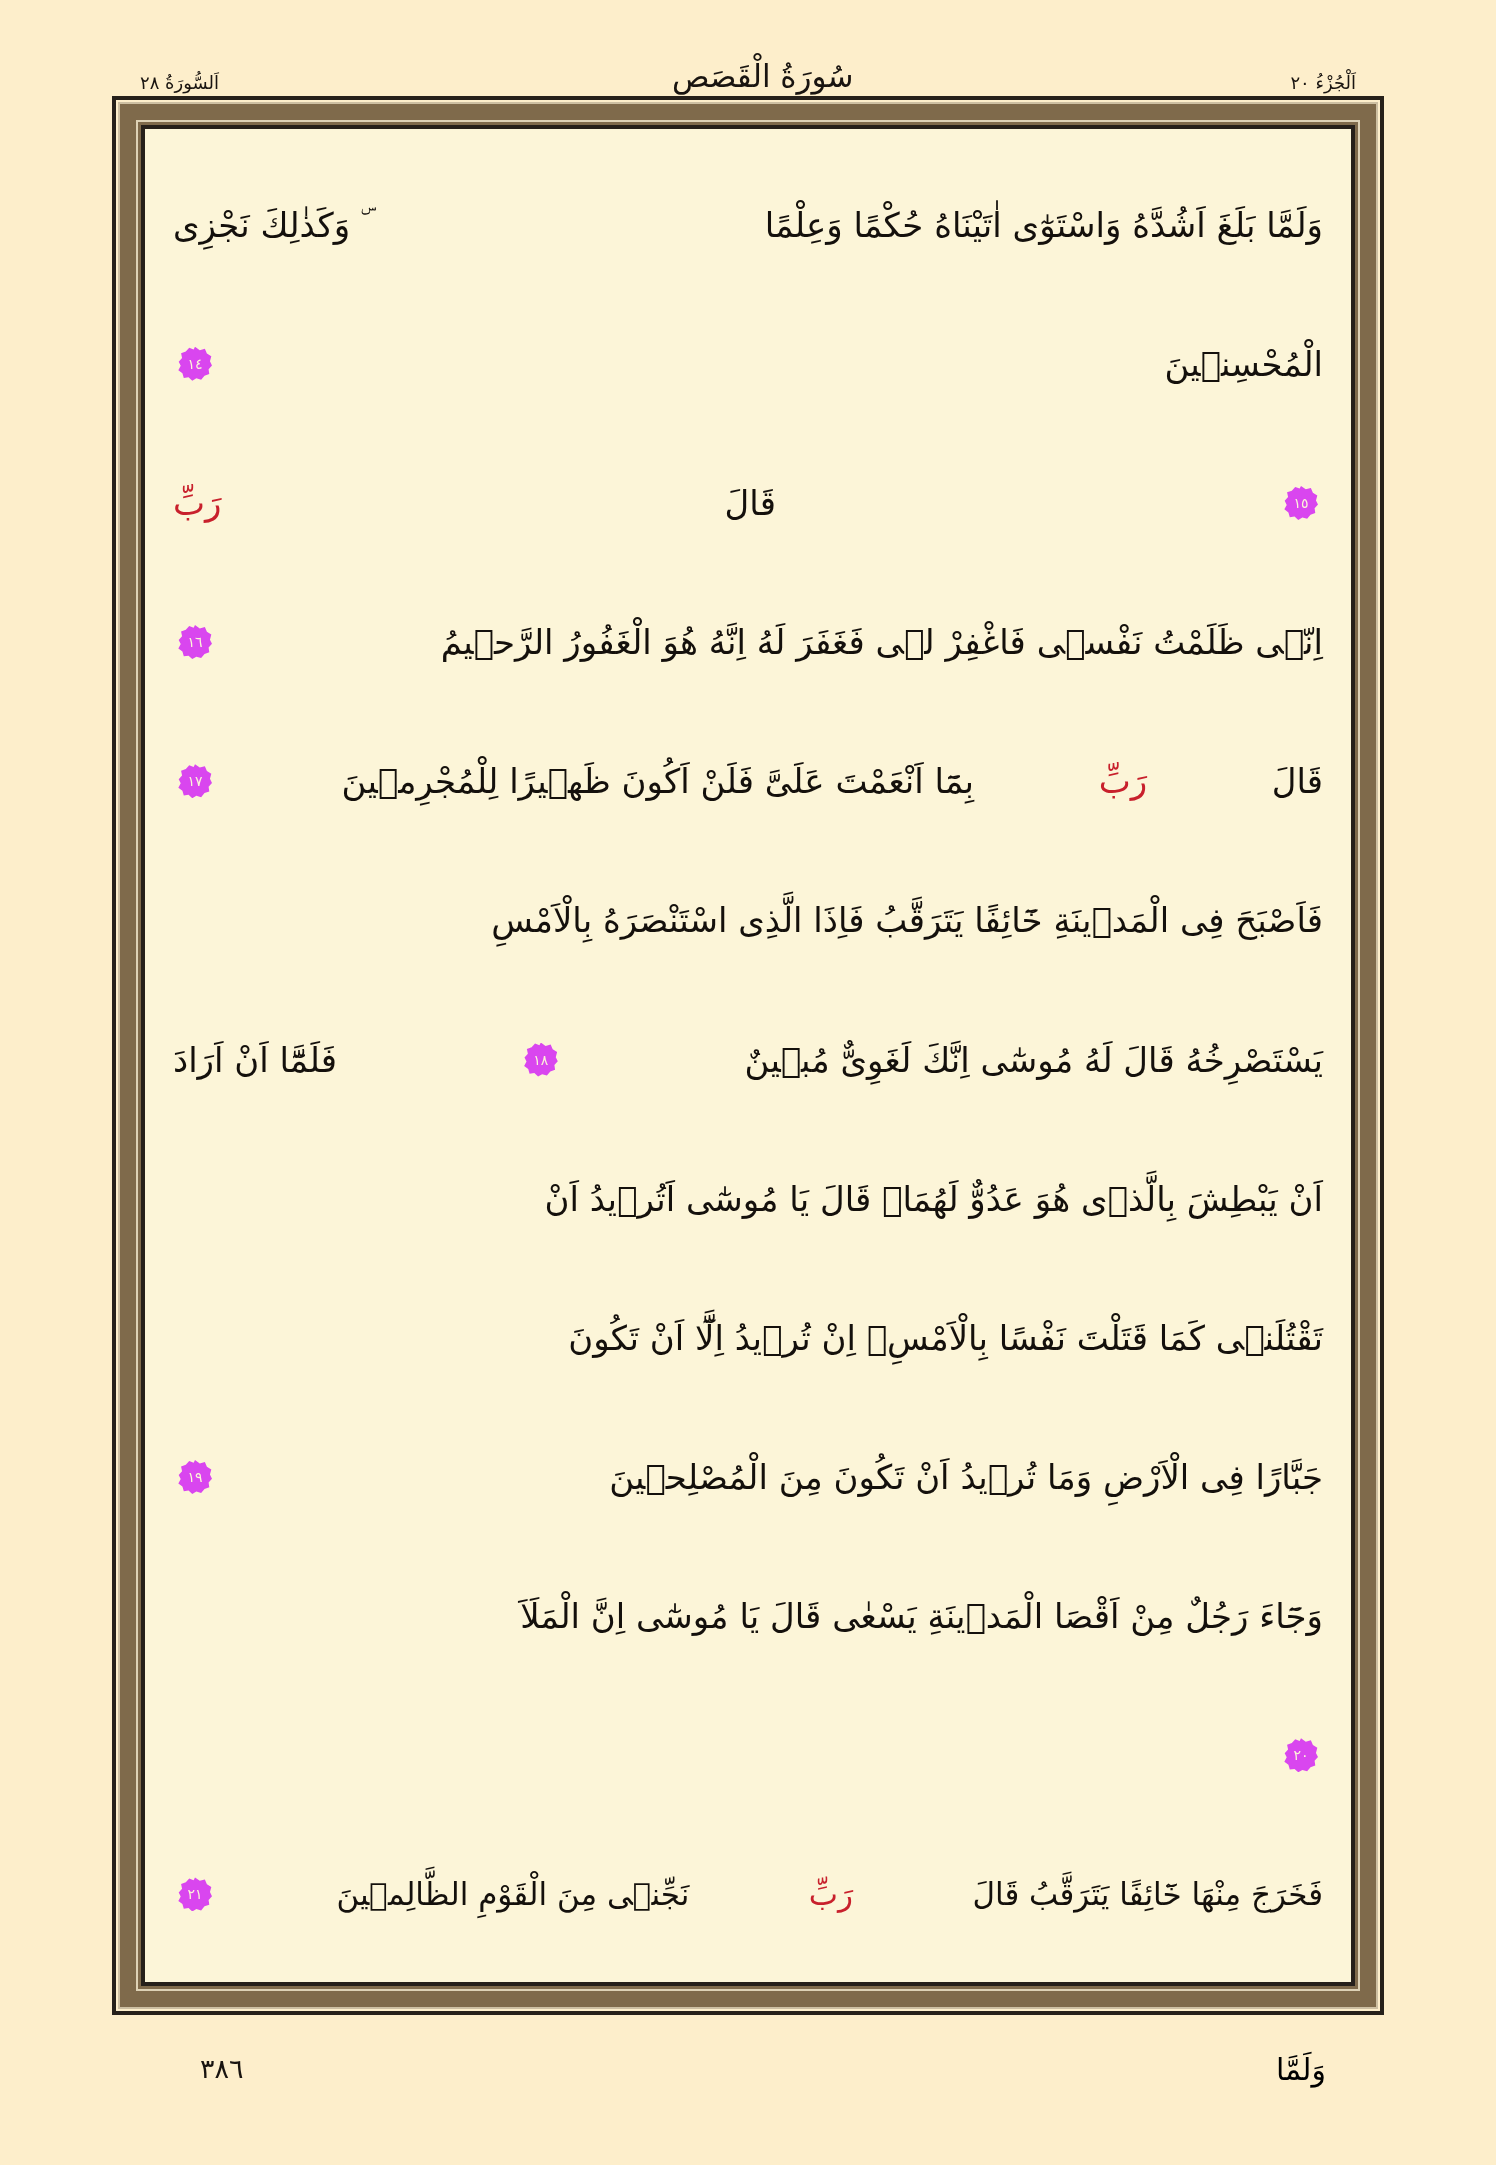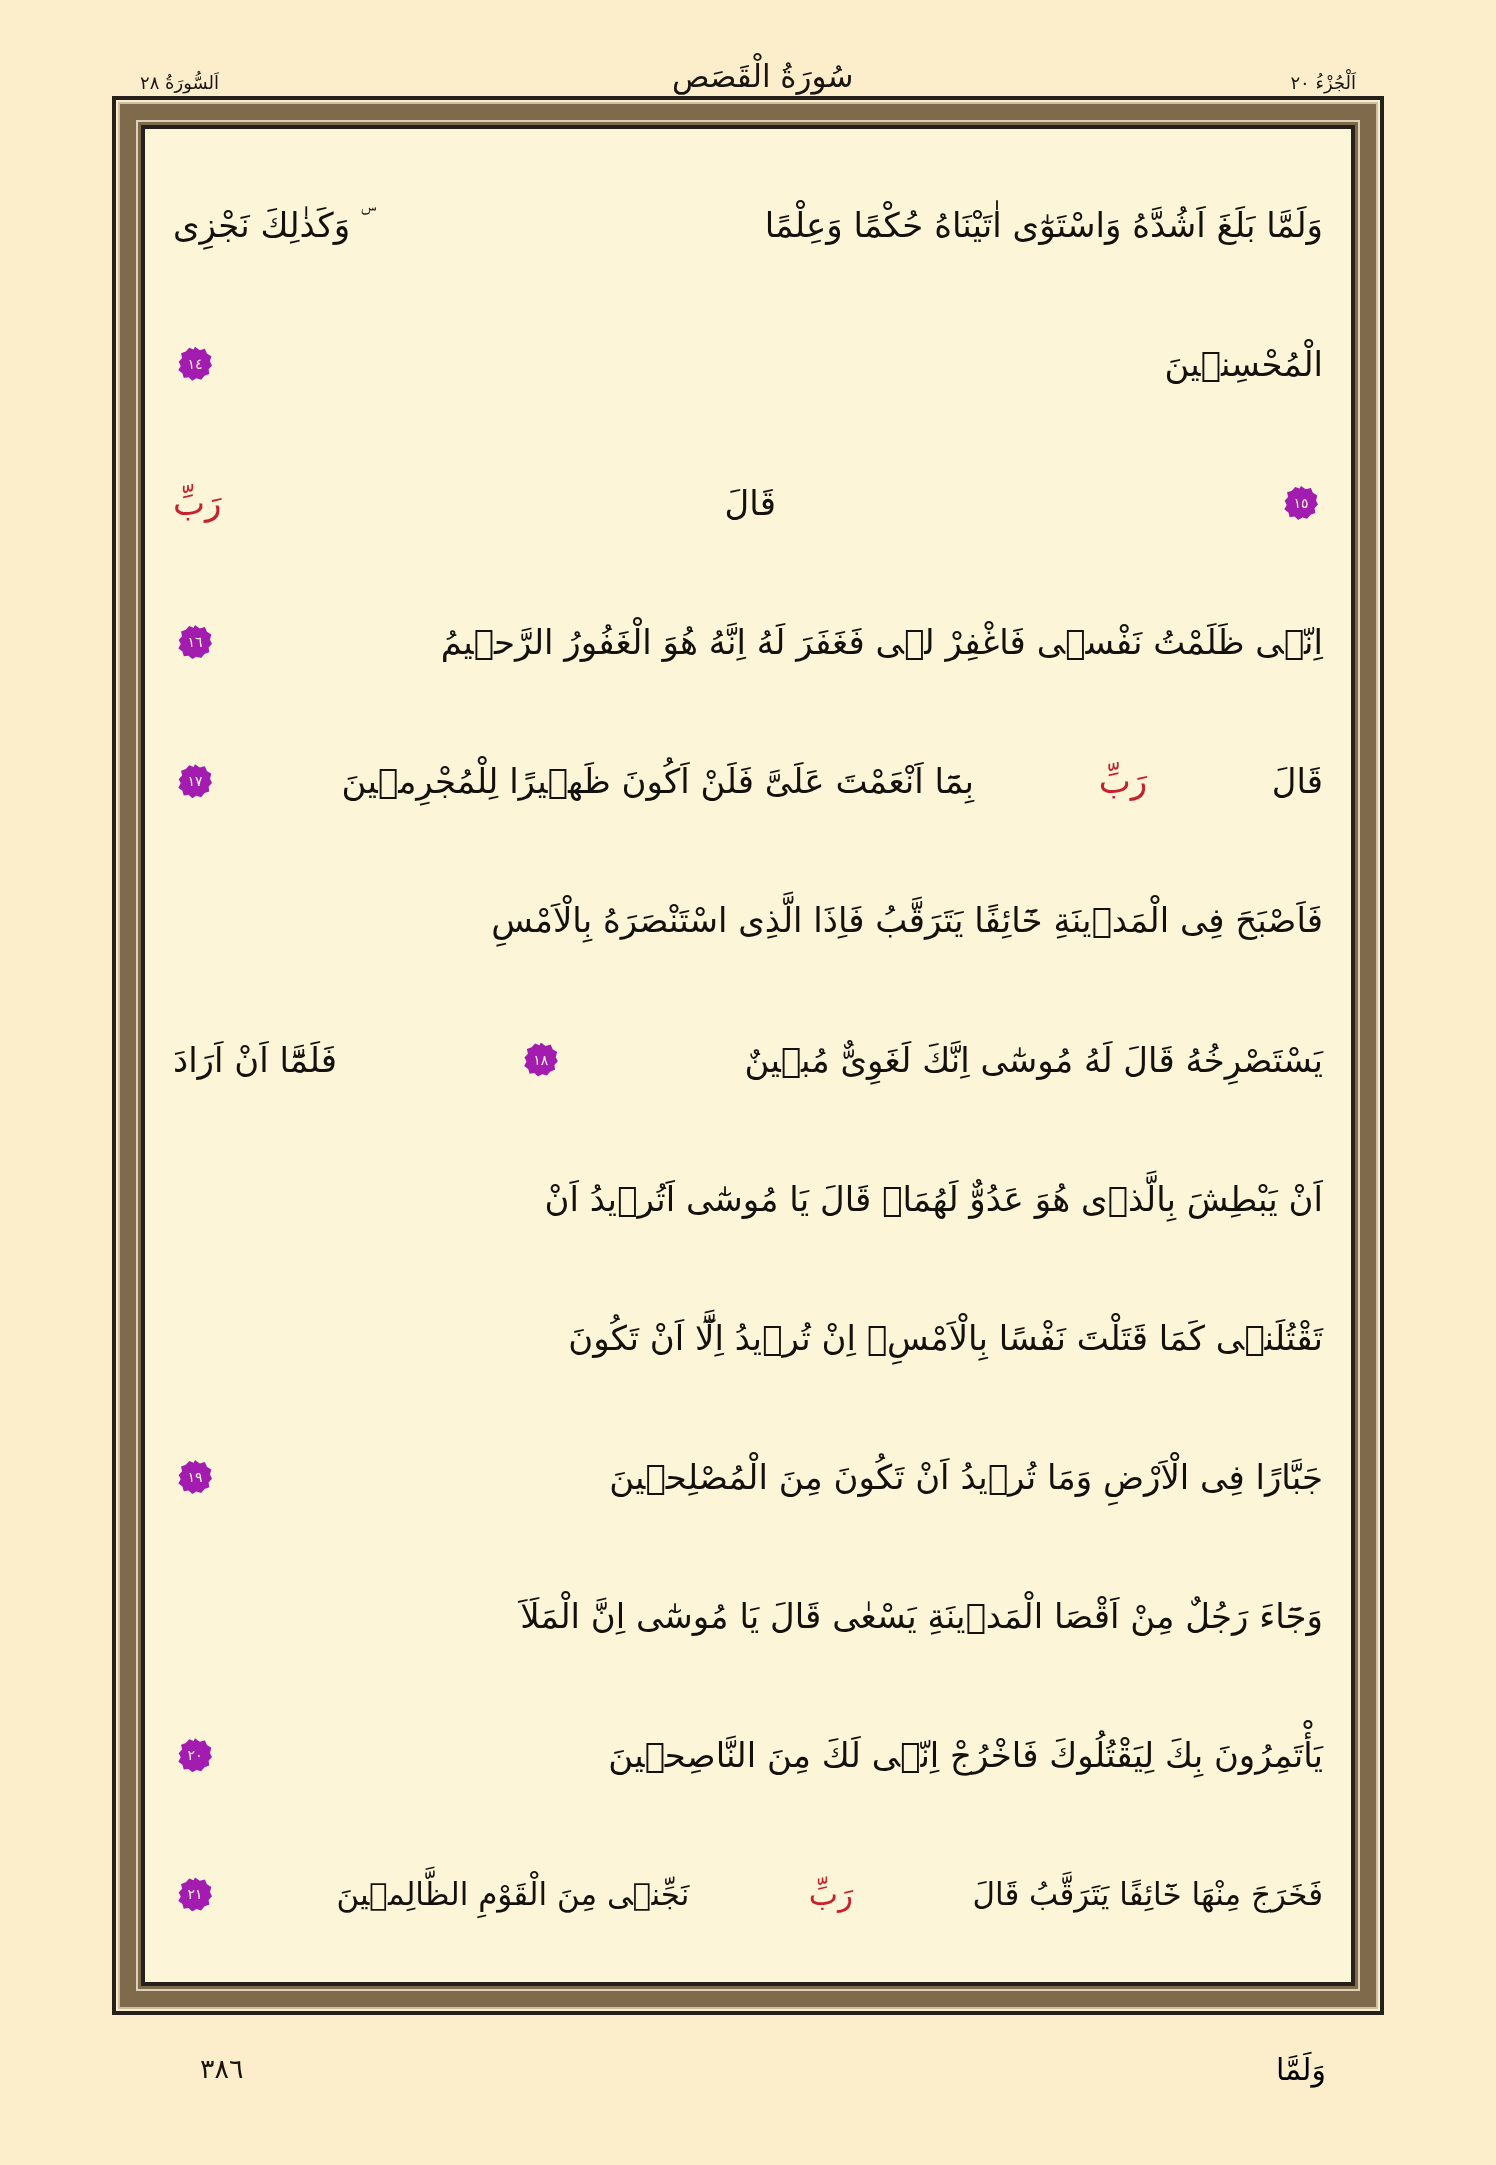--- a/index.html
+++ b/index.html
@@ -109,21 +109,21 @@
   .red { color: #c8202c; }
 
   
   .ayah {
     display: inline-flex;
     align-items: center;
     justify-content: center;
     width: 34px;
     height: 34px;
     margin: 0 5px;
-    background: #a21caf;
+    background: #d946ef;
     color: #fcf5d8;
     font-family: "DejaVu Sans", "Liberation Sans", sans-serif;
     font-size: 14px;
     line-height: 1;
     vertical-align: middle;
     flex: 0 0 auto;
     
     clip-path: polygon(
       50% 0%,   64% 10%, 79% 6%,  85% 20%,
       98% 28%,  94% 43%, 100% 55%, 90% 66%,
@@ -212,21 +212,20 @@
               <span class="seg">تَقْتُلَنٖى كَمَا قَتَلْتَ نَفْسًا بِالْاَمْسِۗ اِنْ تُرٖيدُ اِلَّٓا اَنْ تَكُونَ</span>
             </div>
             <div class="quran-line" id="line-12">
               <span class="seg">جَبَّارًا فِى الْاَرْضِ وَمَا تُرٖيدُ اَنْ تَكُونَ مِنَ الْمُصْلِحٖينَ</span>
               <span class="ayah">١٩</span>
             </div>
             <div class="quran-line" id="line-13">
               <span class="seg">وَجَٓاءَ رَجُلٌ مِنْ اَقْصَا الْمَدٖينَةِ يَسْعٰى قَالَ يَا مُوسٰٓى اِنَّ الْمَلَاَ</span>
             </div>
             <div class="quran-line" id="line-14">
-              <span class="seg">يَأْتَمِرُونَ بِكَ لِيَقْتُلُوكَ فَاخْرُجْ اِنّٖى لَكَ مِنَ النَّاصِحٖينَ</span>
               <span class="ayah">٢٠</span>
             </div>
             <div class="quran-line dense" id="line-15">
               <span class="seg">فَخَرَجَ مِنْهَا خَٓائِفًا يَتَرَقَّبُ قَالَ</span>
               <span class="seg red">رَبِّ</span>
               <span class="seg">نَجِّنٖى مِنَ الْقَوْمِ الظَّالِمٖينَ</span>
               <span class="ayah">٢١</span>
             </div>
           </div>
       </div>

